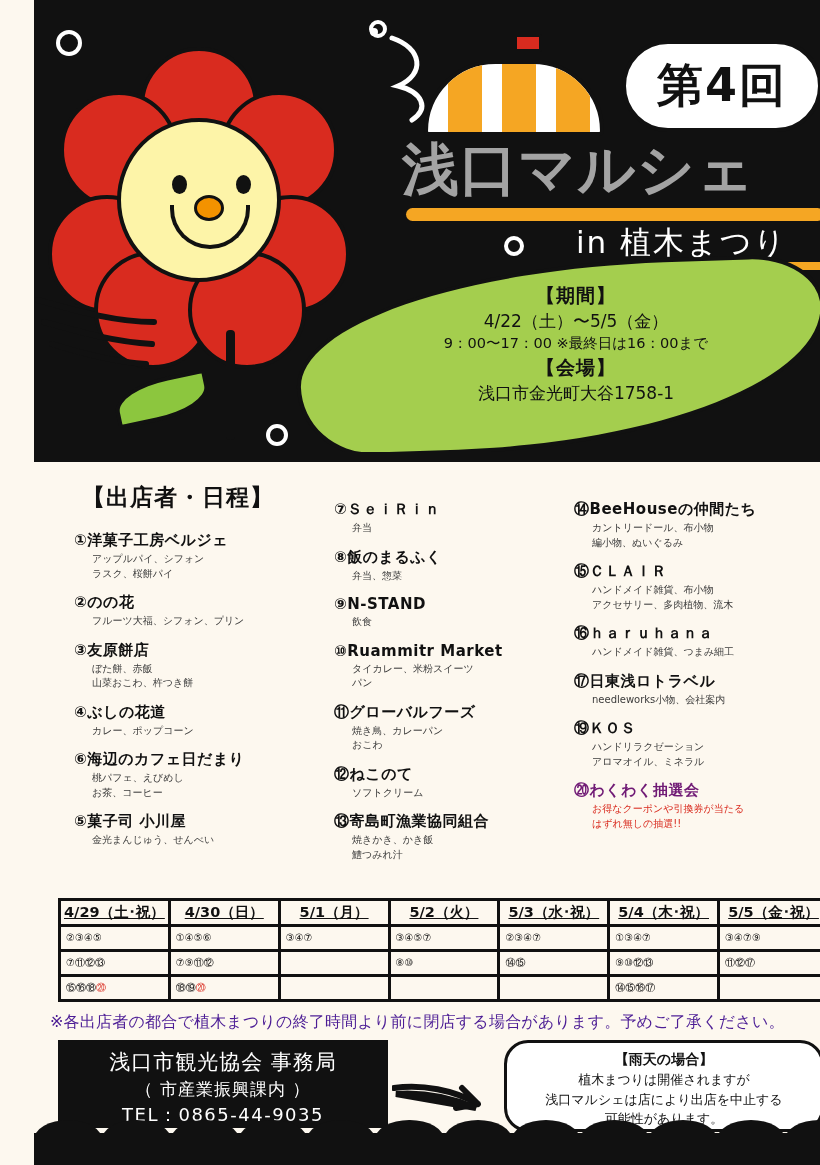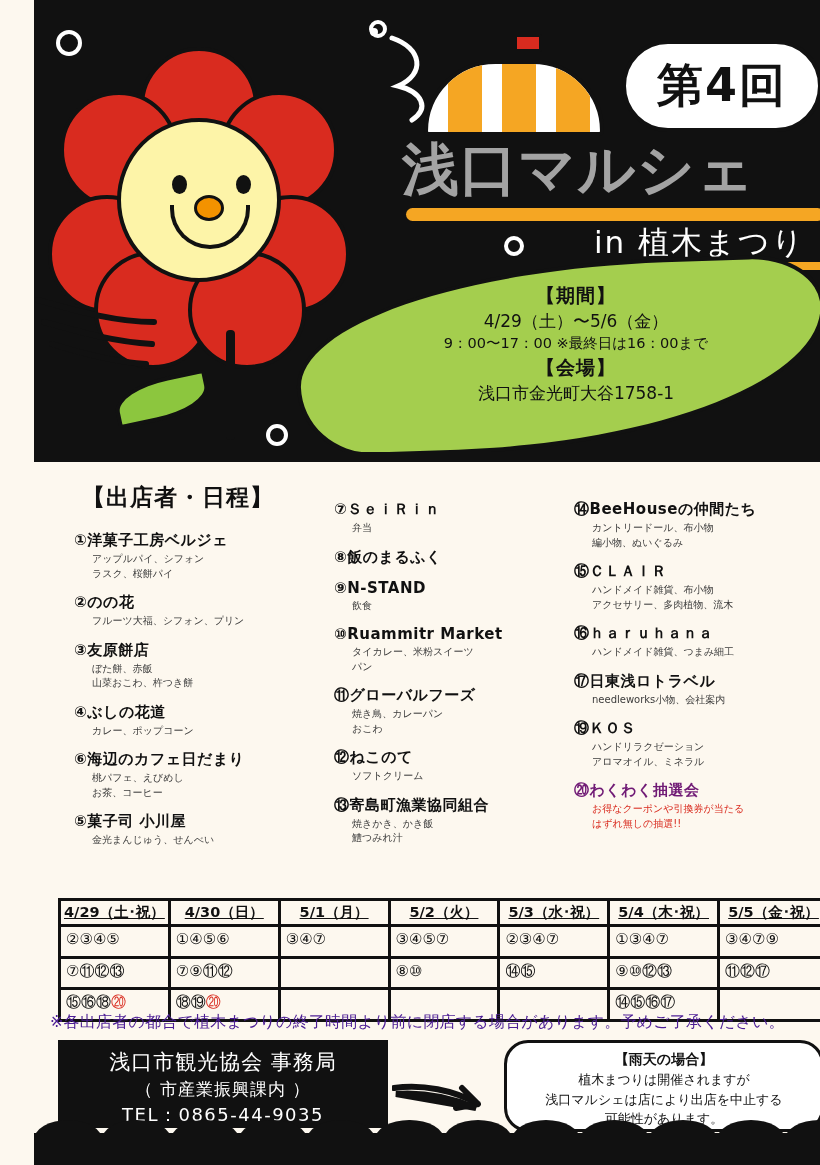--- a/index.html
+++ b/index.html
@@ -89,21 +89,21 @@
   .main-title{
     position:absolute; left:368px; top:140px; width:430px;
     color:#a3a3a3; font-size:57px; font-weight:bold; letter-spacing:1px;
     line-height:1.05;
   }
   .title-underline{
     position:absolute; left:372px; top:208px; width:418px; height:13px;
     background:#f5a623; border-radius:7px;
   }
   .sub-title{
-    position:absolute; left:560px; top:222px; color:#fff;
+    position:absolute; left:542px; top:222px; color:#fff;
     font-size:31px; letter-spacing:2px;
   }
   .sub-underline{
     position:absolute; left:640px; top:262px; width:164px; height:8px; background:#f5a623; border-radius:5px;
   }
 
   
   .bub{ position:absolute; border:4px solid #fff; border-radius:50%; }
 
   
@@ -128,21 +128,21 @@
   }
   table.sched{
     border-collapse:collapse; width:772px; height:104px;
     font-size:12.5px; color:#111; table-layout:fixed;
   }
   table.sched th, table.sched td{
     border:3px solid #111; text-align:left; vertical-align:top;
     padding:3px 5px;
   }
   table.sched th{ text-align:center; font-size:14.5px; font-weight:bold; height:24px; padding:2px;text-decoration:underline;}
-  table.sched td{ line-height:1.5; font-size:15px;font-family:Liberation Mono, monospace; }
+  table.sched td{ line-height:1.5; font-size:10px; }
   td .mark-red{ color:#d92b1f; }
 
   .note-red{
     position:absolute; left:16px; top:1012px; width:770px;
     color:#4c1d95; font-size:16px; letter-spacing:0.2px;
   }
 
   
   .footer-box{
     position:absolute; left:24px; top:1040px; width:330px; height:88px;
@@ -237,21 +237,21 @@
     <div class="badge4">第4回</div>
 
     <div class="main-title">浅口マルシェ</div>
     <div class="title-underline"></div>
     <div class="sub-title">in 植木まつり</div>
     <div class="sub-underline"></div>
 
     <div class="big-leaf"></div>
     <div class="leaf-text">
       <div class="lt-head">【期間】</div>
-      <div class="lt-line">4/29（土）〜5/6（金）</div>
+      <div class="lt-line">4/22（土）〜5/5（金）</div>
       <div class="lt-small">9：00〜17：00 ※最終日は16：00まで</div>
       <div class="lt-head">【会場】</div>
       <div class="lt-line">浅口市金光町大谷1758-1</div>
     </div>
   </div>
   <div class="band-divider"></div>
 
   <div class="content">
     <div class="col col1">
       <div class="section-title">【出店者・日程】</div>
@@ -283,20 +283,21 @@
         </div>
     </div>
     <div class="col col2">
       <div id="c2" style="margin-top:26px;">
           <div class="vendor">
             <div class="vname">⑦ＳｅｉＲｉｎ</div>
             <div class="vitems">弁当</div>
           </div>
           <div class="vendor">
             <div class="vname">⑧飯のまるふく</div>
+            <div class="vitems">弁当、惣菜</div>
           </div>
           <div class="vendor">
             <div class="vname">⑨N-STAND</div>
             <div class="vitems">飲食</div>
           </div>
           <div class="vendor">
             <div class="vname">⑩Ruammitr Market</div>
             <div class="vitems">タイカレー、米粉スイーツ<br>パン</div>
           </div>
           <div class="vendor">

